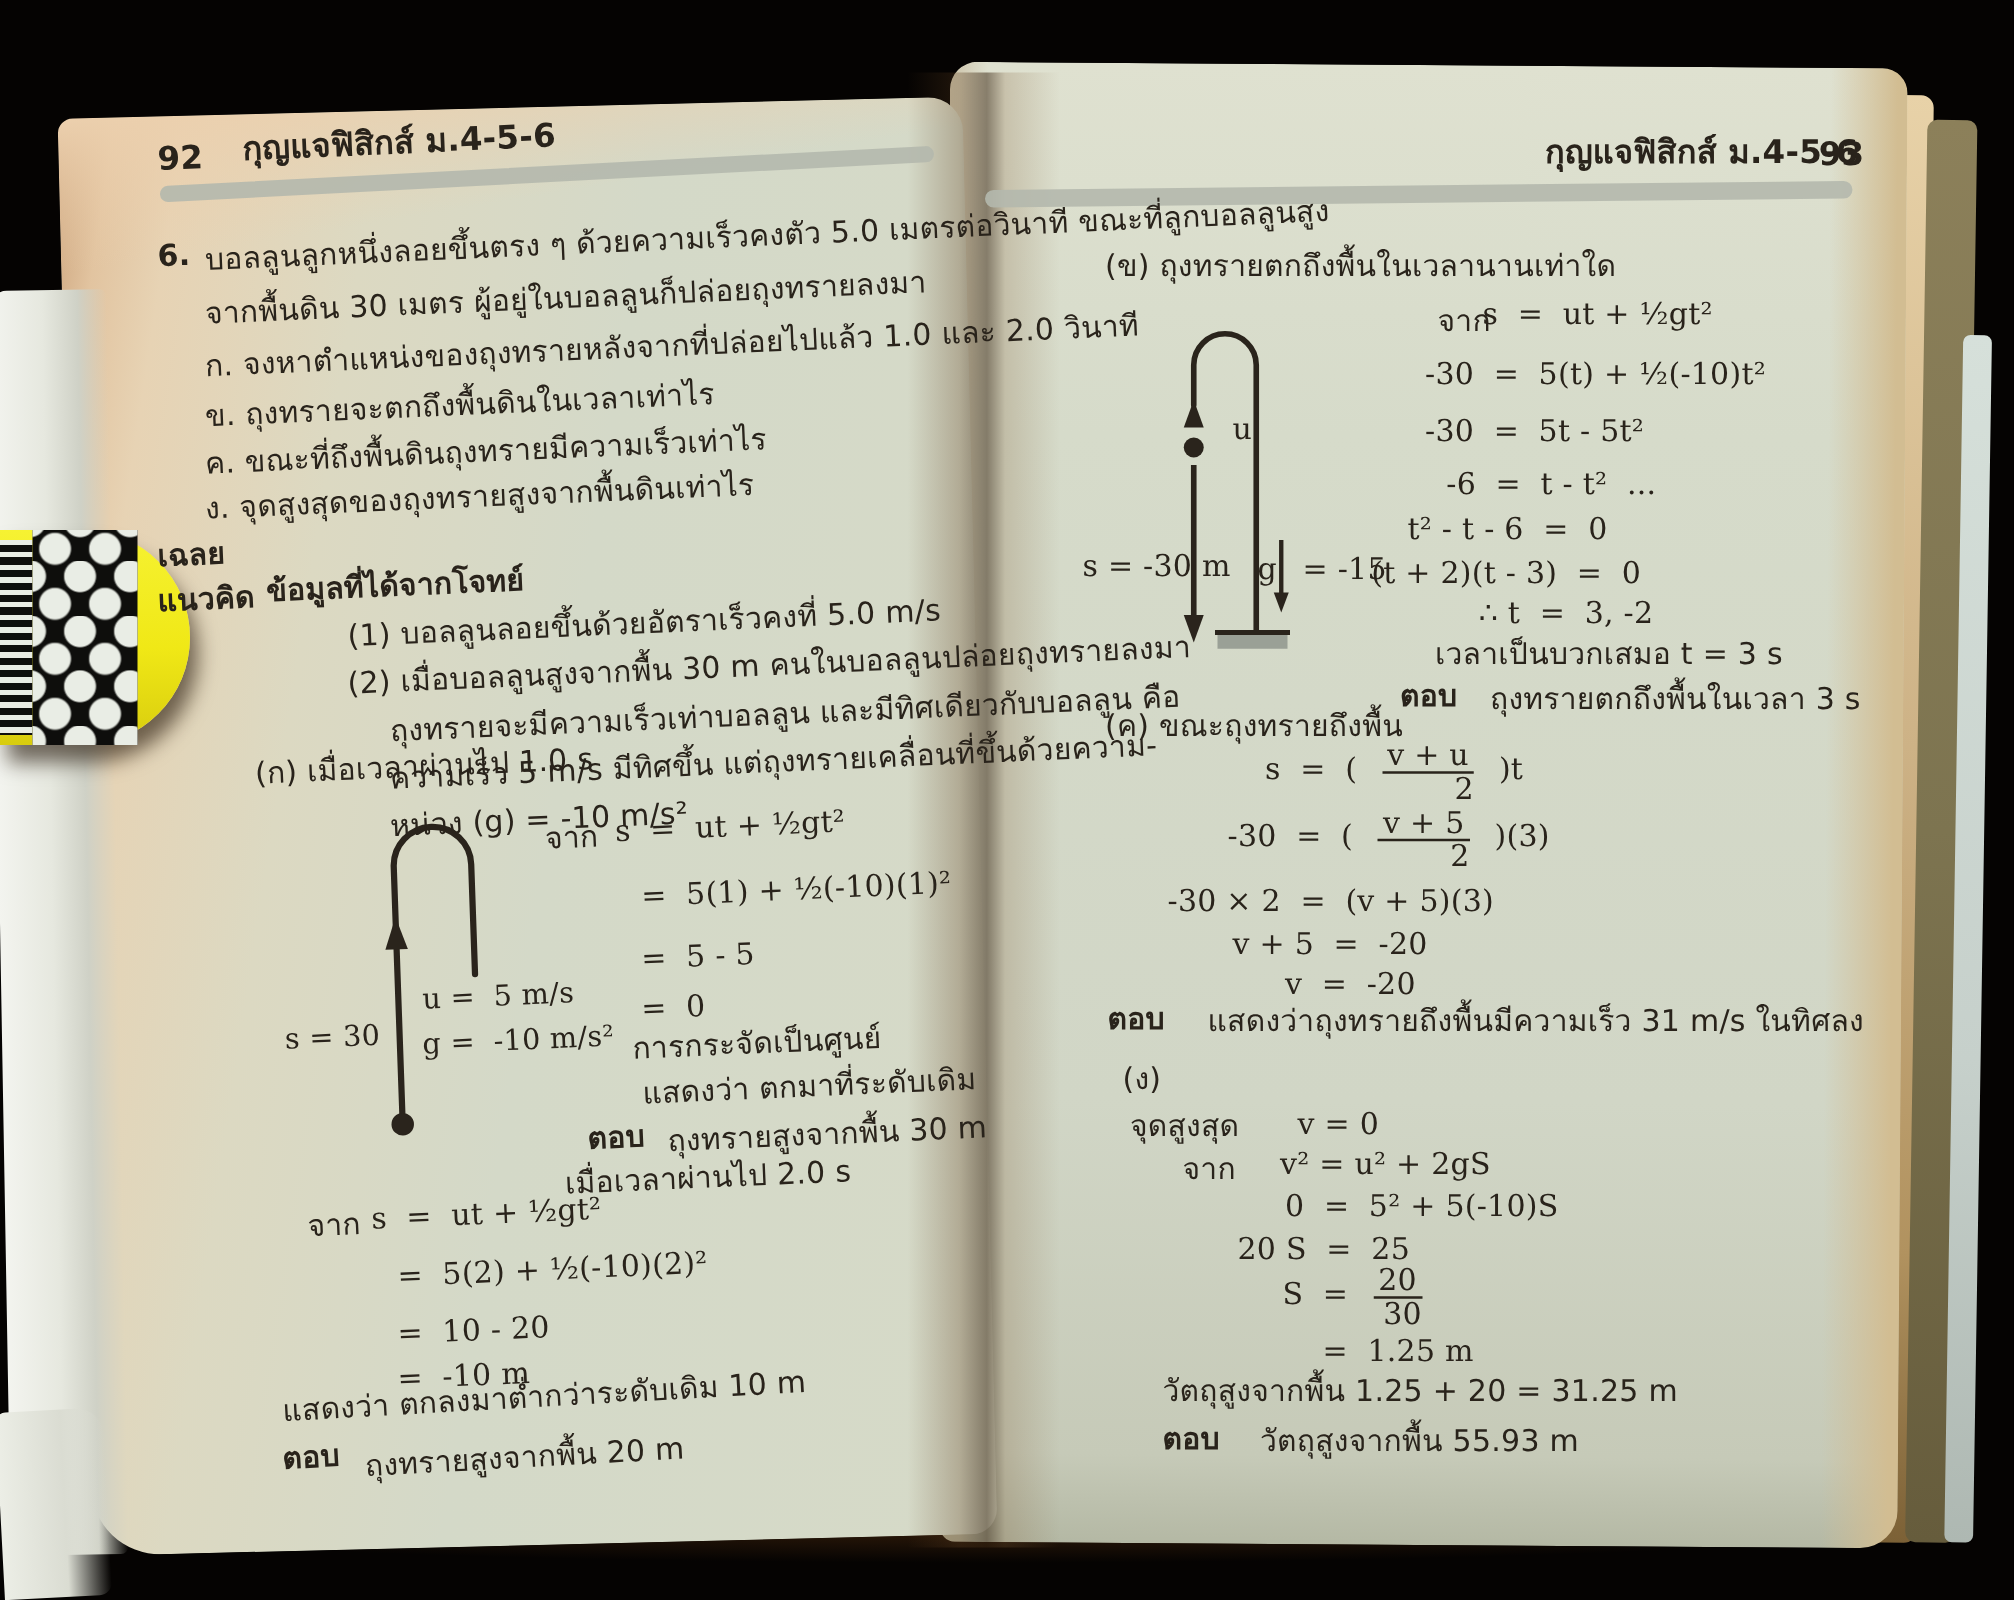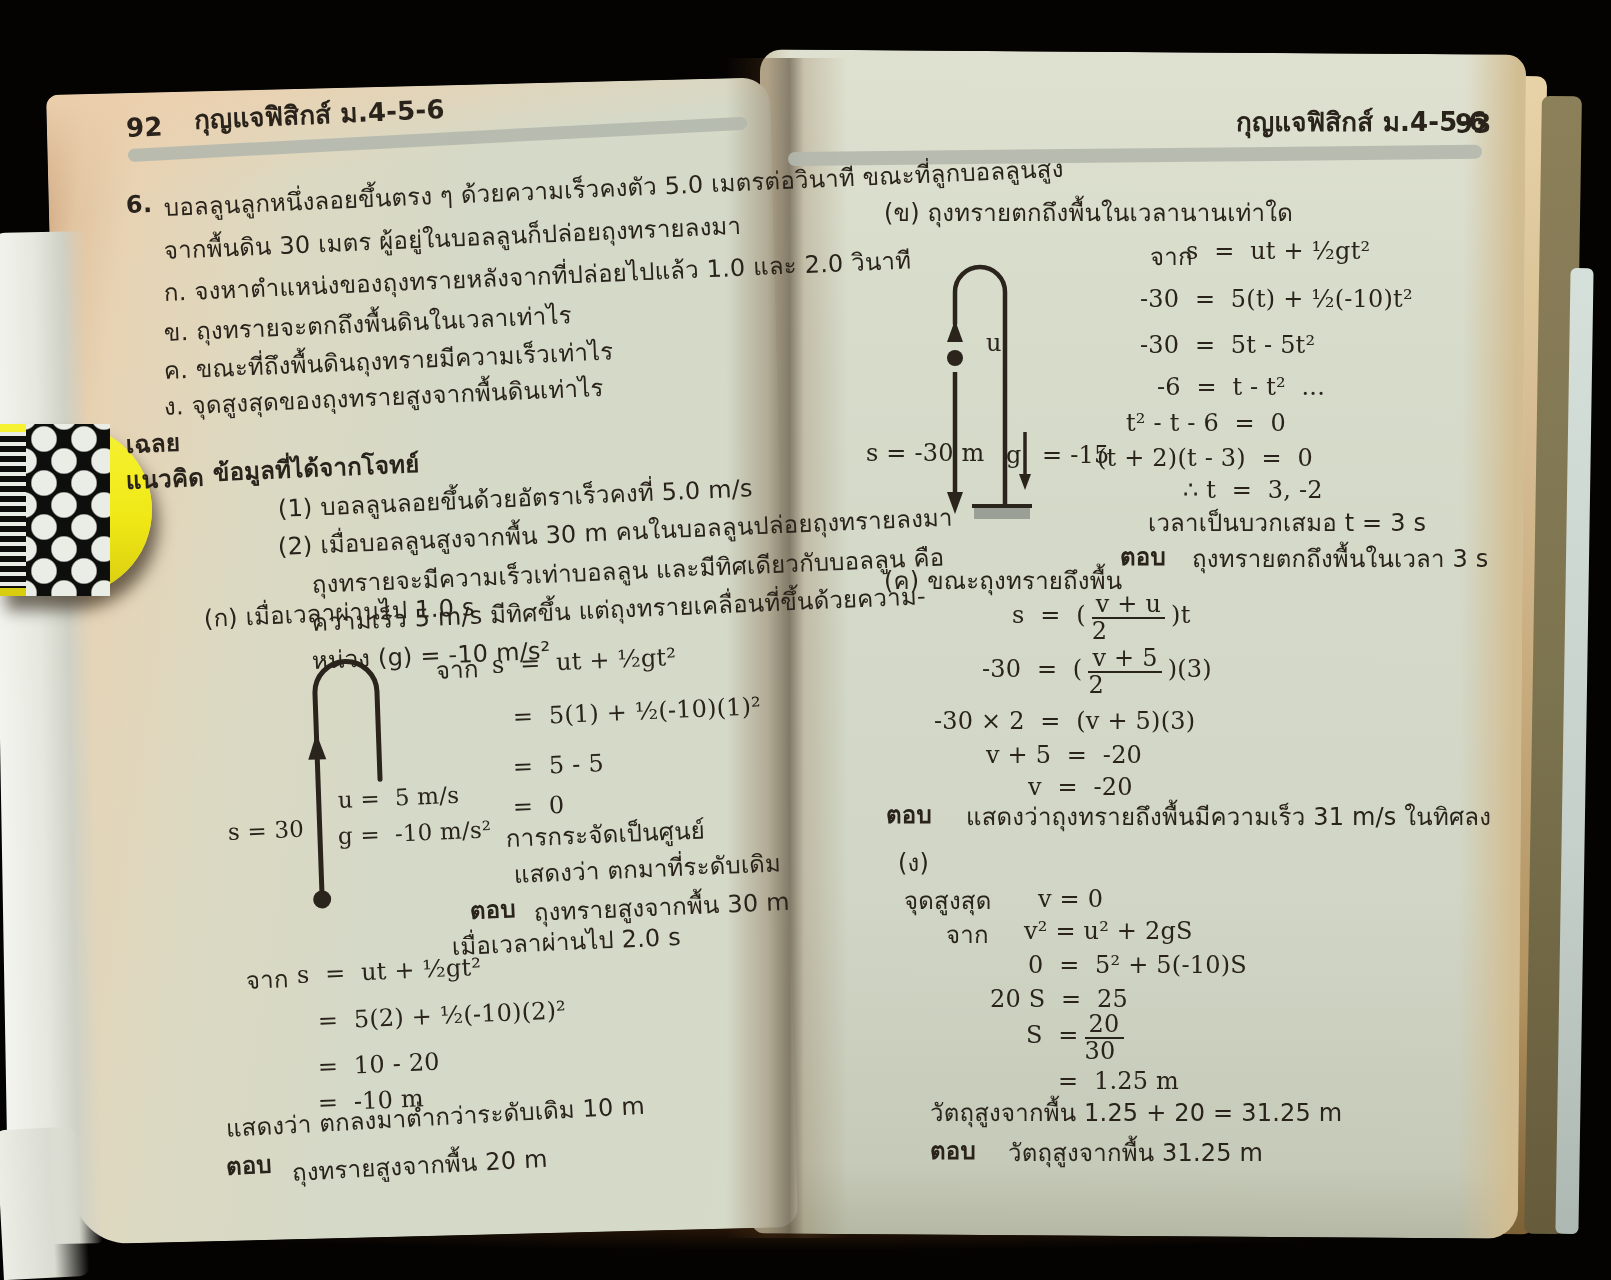--- a/index.html
+++ b/index.html
@@ -53,21 +53,21 @@
   .rule{position:absolute;z-index:7;background:#b4b8ad;opacity:.9;border-radius:8px;}
   .rule-left{left:128px;top:149px;width:620px;height:13px;transform:rotate(-3deg);transform-origin:0 50%;}
   .rule-right{left:788px;top:152px;width:694px;height:14px;transform:rotate(-.6deg);transform-origin:0 50%;}
   
   .t{position:absolute;z-index:8;font:24px/1.25 "DejaVu Sans",sans-serif;color:#29231b;
      white-space:pre;letter-spacing:.2px;}
   .b{font-weight:700;}
   .h{font-size:26px;font-weight:700;}
   .m{font-family:"DejaVu Serif","Liberation Serif",serif;}
   .lt{transform:rotate(-2.5deg);transform-origin:0 50%;}
-  .frac{display:inline-block;text-align:left;vertical-align:-16px;line-height:1.05;margin:0 6px;}
+  .frac{display:inline-block;text-align:right;vertical-align:-16px;line-height:1.05;margin:0 20px;}
   .frac .num{display:block;border-bottom:2px solid #29231b;padding:0 4px;}
   .frac .den{display:block;}
   .diag{position:absolute;z-index:7;}
 </style>
 </head>
 <body>
 
 <div class="stage">
 
   <div class="band band-tan"></div>
@@ -183,15 +183,15 @@
   <div class="t" style="left:904px;top:886px">จุดสูงสุด</div>
   <div class="t m" style="left:1038px;top:884px">v = 0</div>
   <div class="t" style="left:946px;top:920px">จาก</div>
   <div class="t m" style="left:1024px;top:916px">v² = u² + 2gS</div>
   <div class="t m" style="left:1028px;top:950px">0  =  5² + 5(-10)S</div>
   <div class="t m" style="left:990px;top:984px">20 S  =  25</div>
   <div class="t m" style="left:1026px;top:1012px"><span>S  =</span><span class="frac"><span class="num">20</span><span class="den">30</span></span></div>
   <div class="t m" style="left:1058px;top:1066px">=  1.25 m</div>
   <div class="t" style="left:930px;top:1098px">วัตถุสูงจากพื้น 1.25 + 20 = 31.25 m</div>
   <div class="t b" style="left:930px;top:1136px">ตอบ</div>
-  <div class="t" style="left:1008px;top:1138px">วัตถุสูงจากพื้น 31.25 m</div>
+  <div class="t" style="left:1008px;top:1138px">วัตถุสูงจากพื้น 55.93 m</div>
 
 </div>
 
 </body></html>

